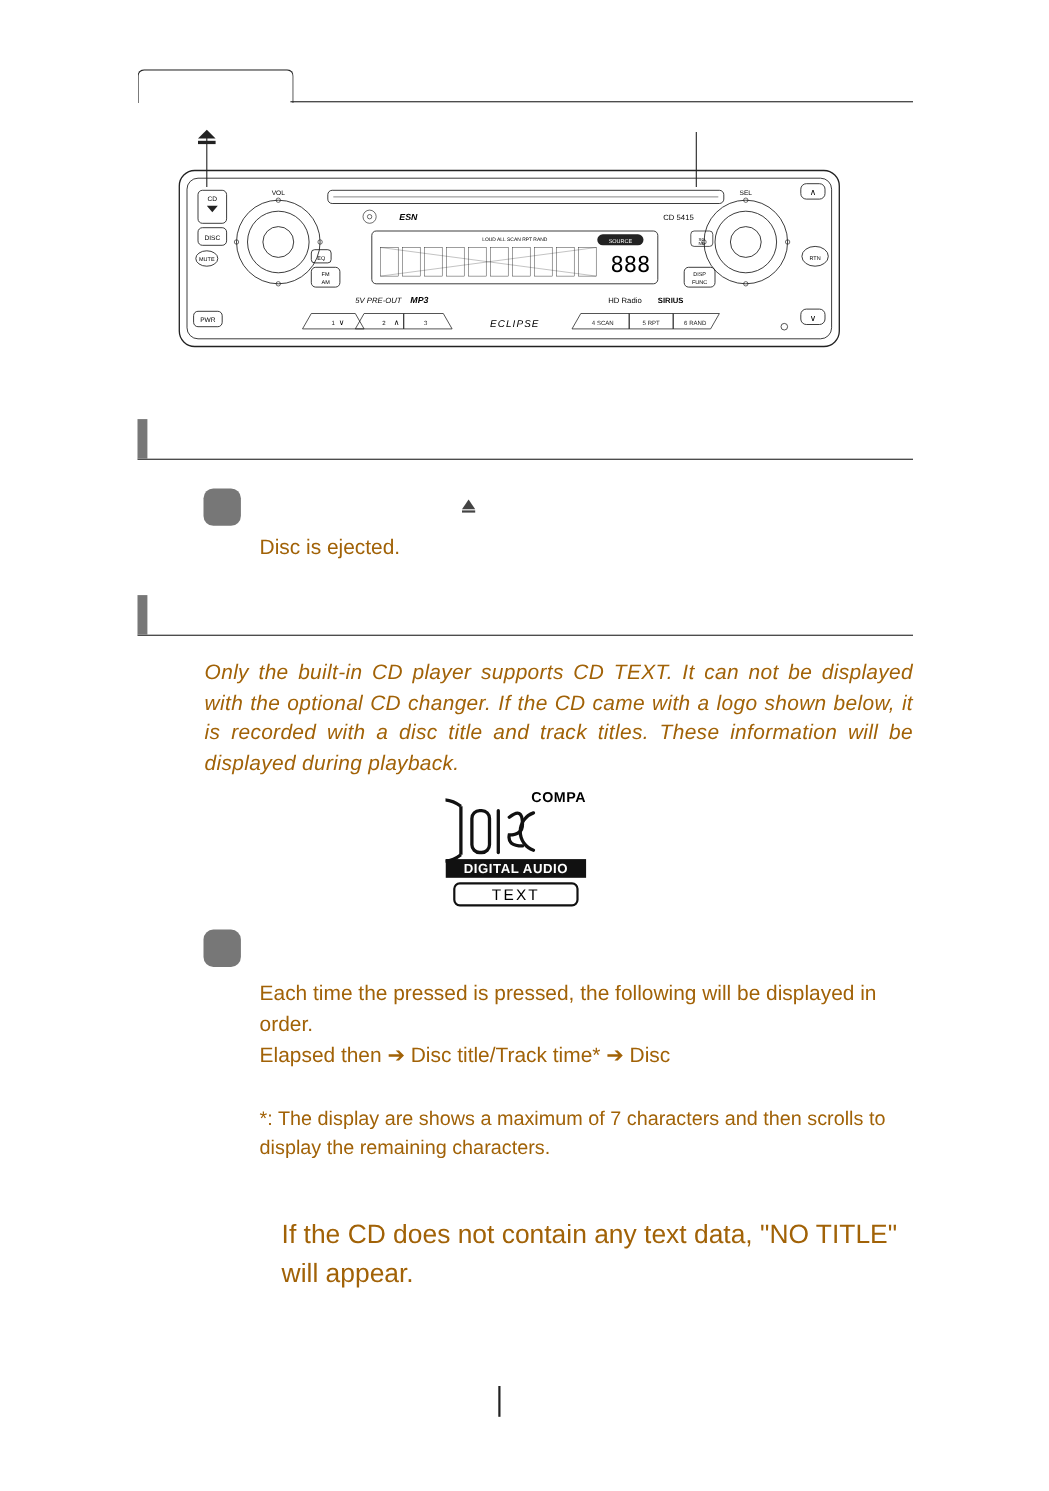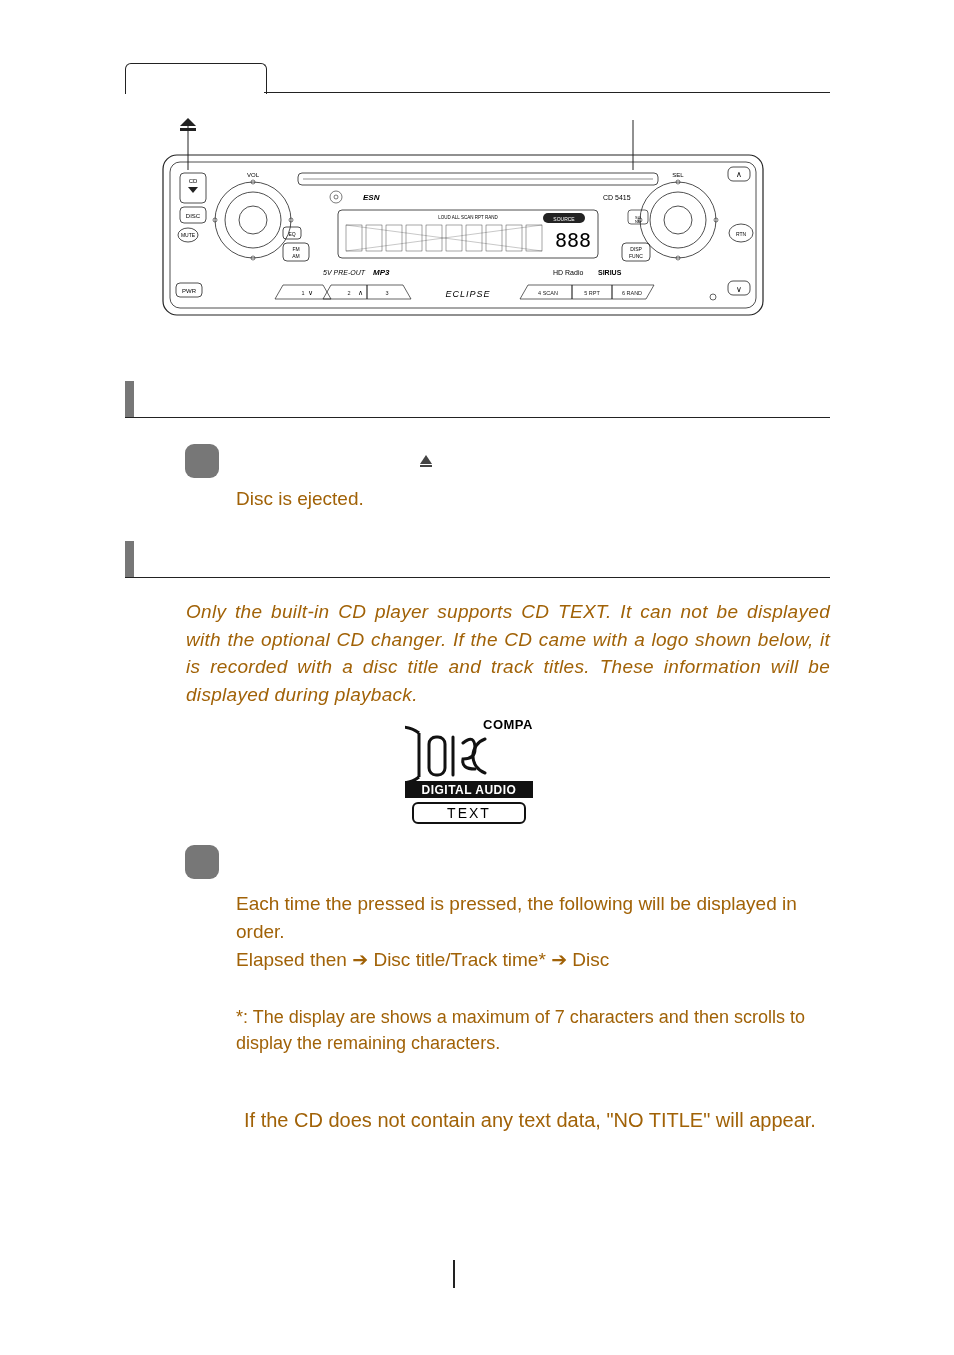--- a/index.html
+++ b/index.html
@@ -290,16 +290,16 @@
     <span>Elapsed then</span>
     <span class="arrow">➔</span>
     <span>Disc title/Track time*</span>
     <span class="arrow">➔</span>
     <span>Disc</span>
   </div>
 
   <div class="body-text" style="left:236px; top:1004px; width:594px; font-size:18px;">
     <span>*: </span><span>The display are shows a maximum of 7 characters and then scrolls to display the remaining characters.</span>
   </div>
-  <div class="body-text" style="left:244px; top:1106px; width:574px; font-size:20px;">If the CD does not contain any text data, "NO TITLE" will appear.</div>
+  <div class="body-text" style="left:256px; top:1106px; width:574px; font-size:24px;">If the CD does not contain any text data, "NO TITLE" will appear.</div>
 
   <div class="foot-tick"></div>
 </div>
 
 </body></html>

